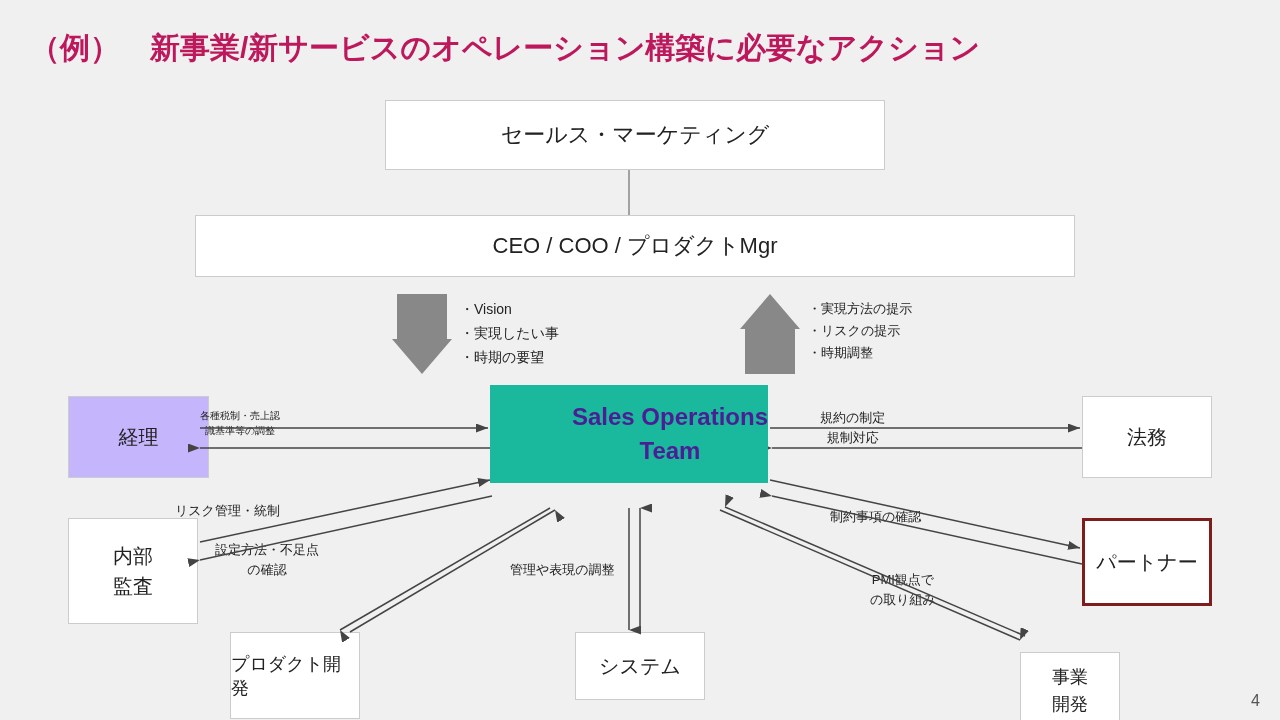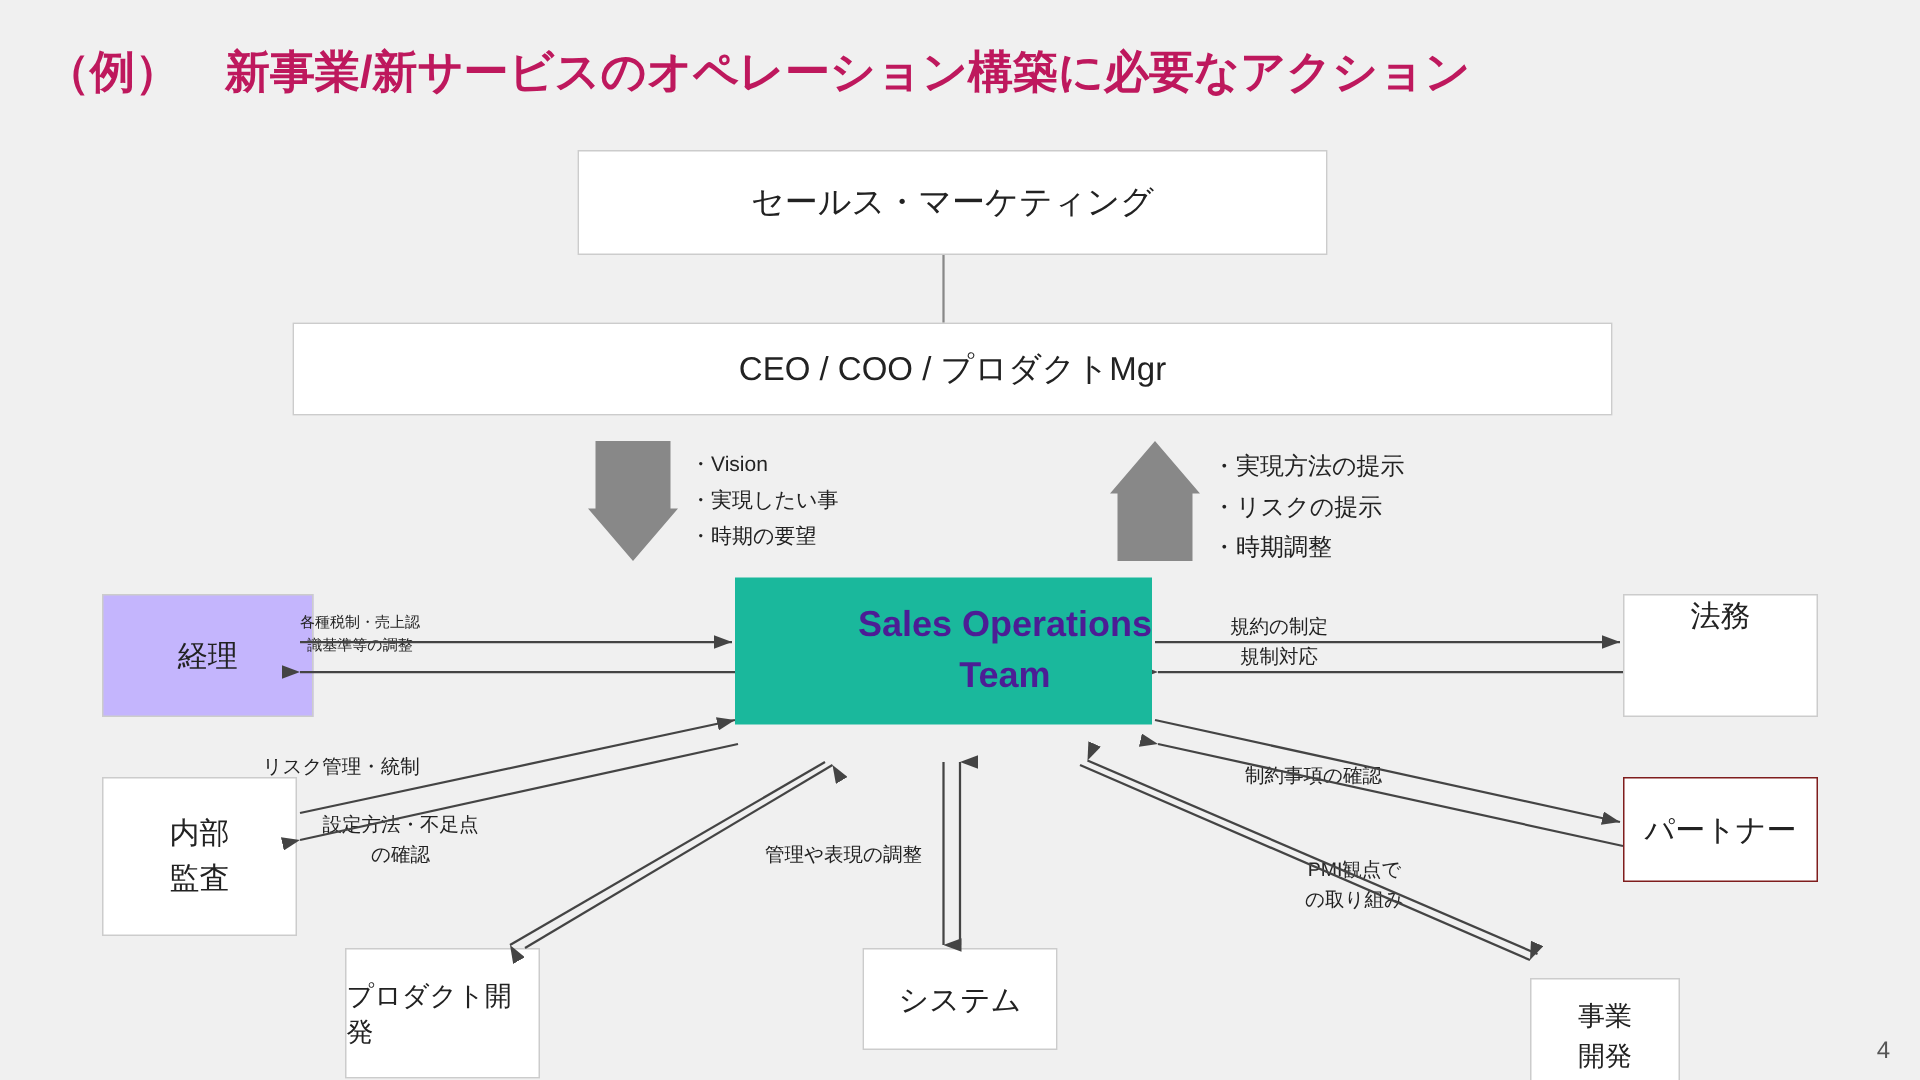--- a/index.html
+++ b/index.html
@@ -99,21 +99,21 @@
     
     .houmu-box {
       position: absolute;
       top: 396px;
       left: 1082px;
       width: 130px;
       height: 82px;
       background: #fff;
       border: 1px solid #ccc;
       display: flex;
-      align-items: flex-start;
+      align-items: center;
       justify-content: center;
       font-size: 20px;
       color: #222;
     }
 
     
     .naibukansa-box {
       position: absolute;
       top: 518px;
       left: 68px;
@@ -129,23 +129,23 @@
       text-align: center;
       line-height: 1.5;
     }
 
     
     .partner-box {
       position: absolute;
       top: 518px;
       left: 1082px;
       width: 130px;
-      height: 70px;
-      background: #fff;
-      border: 1px solid #7f1d1d;
+      height: 88px;
+      background: #fff;
+      border: 3px solid #7f1d1d;
       display: flex;
       align-items: center;
       justify-content: center;
       font-size: 20px;
       color: #222;
     }
 
     
     .product-box {
       position: absolute;
@@ -240,21 +240,21 @@
       left: 460px;
       font-size: 14px;
       line-height: 1.7;
       color: #222;
     }
 
     .jitsugen-text {
       position: absolute;
       top: 298px;
       left: 808px;
-      font-size: 16px;
+      font-size: 13px;
       line-height: 1.7;
       color: #222;
     }
 
     .label-kakushu {
       position: absolute;
       top: 408px;
       left: 200px;
       font-size: 10px;
       text-align: center;

